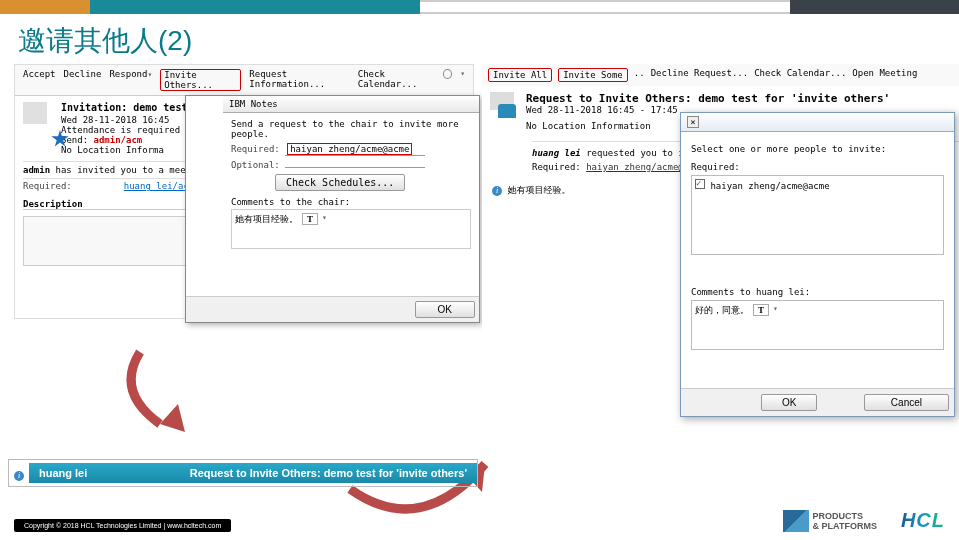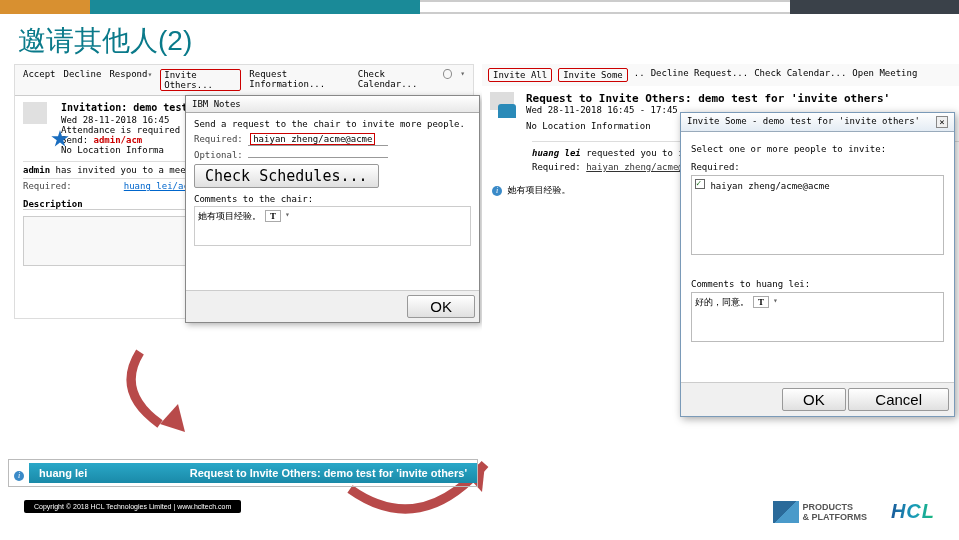--- a/index.html
+++ b/index.html
@@ -80,41 +80,43 @@
 
   
   .dlg-notes {
     position: absolute;
     left: 170px; top: 30px;
     width: 295px; height: 228px;
     background: #fff;
     border: 1px solid #888;
     box-shadow: 2px 2px 6px rgba(0,0,0,0.3);
     font-size: 9px;
+    padding-left: 37px;
   }
   .dlg-title {
     background: linear-gradient(#fff, #e8e8e8);
     padding: 3px 6px;
     border-bottom: 1px solid #aaa;
     font-family: monospace;
   }
   .dlg-body { padding: 6px 8px; font-family: monospace; }
   .dlg-field { margin: 4px 0; }
   .dlg-input {
     display: inline-block; border-bottom: 1px solid #999;
     min-width: 140px; padding: 1px 2px;
   }
   .dlg-req-box { border: 1.5px solid #c00; padding: 0 2px; }
   .dlg-btn {
     display: inline-block;
     background: linear-gradient(#fff,#e0e0e0);
     border: 1px solid #999;
     padding: 2px 10px;
-    font-size: 15px;
+    font-size: 10px;
     border-radius: 2px;
+    margin-left: 44px;
   }
   .dlg-comments { margin-top: 6px; }
   .dlg-ta {
     border: 1px solid #ccc;
     height: 40px; margin-top: 2px;
     padding: 3px; font-size: 9px;
     display: flex; align-items: flex-start; gap: 4px;
   }
   .dlg-tfmt {
     display: inline-block; border: 1px solid #aaa;
@@ -231,22 +233,22 @@
     font-size: 11px; font-weight: bold;
     font-family: Arial, sans-serif;
     justify-content: space-between;
   }
 
   
   .footer {
     position: absolute;
     left: 0; bottom: 0; width: 100%;
     height: 44px;
-    display: flex; align-items: flex-start;
-    padding: 4px 24px 8px;
+    display: flex; align-items: flex-end;
+    padding: 4px 14px 8px;
     justify-content: space-between;
   }
   .copyright {
     background: #000; color:#fff;
     font-size: 7px; padding: 3px 10px;
     border-radius: 2px;
   }
   .logos { display:flex; gap:24px; align-items:center; }
   .logo-pp {
     display:flex; align-items:center; gap:4px;
@@ -378,33 +380,32 @@
         <span style="text-decoration:underline;color:#333">haiyan zheng/acme@acme</span>
       </div>
       <div class="p2-row" style="margin-top:8px;margin-left:-40px">
         <span class="info-icon">i</span>
         <span>她有项目经验。</span>
       </div>
     </div>
 
     <div class="dlg-invite">
       <div class="dlg-inv-title">
-        <span>Invite Some -  demo test for 'invite others'</span>
         <span class="close-x">×</span>
       </div>
       <div class="dlg-inv-body">
         <div>Select one or more people to invite:</div>
         <div style="margin-top:8px">Required:</div>
         <div class="inv-list">
           <div>
             <span class="chk"></span>
             <span>haiyan zheng/acme@acme</span>
           </div>
         </div>
-        <div style="margin-top:24px">Comments to huang lei:</div>
+        <div style="margin-top:32px">Comments to huang lei:</div>
         <div class="inv-comments-box">
           <span>好的，同意。</span>
           <span class="dlg-tfmt">T</span>
             <span class="tb-caret">▾</span>
         </div>
       </div>
       <div class="dlg-inv-footer">
         <span class="dlg-btn" style="padding:2px 20px">OK</span>
         <span class="dlg-btn" style="padding:2px 26px">Cancel</span>
       </div>

